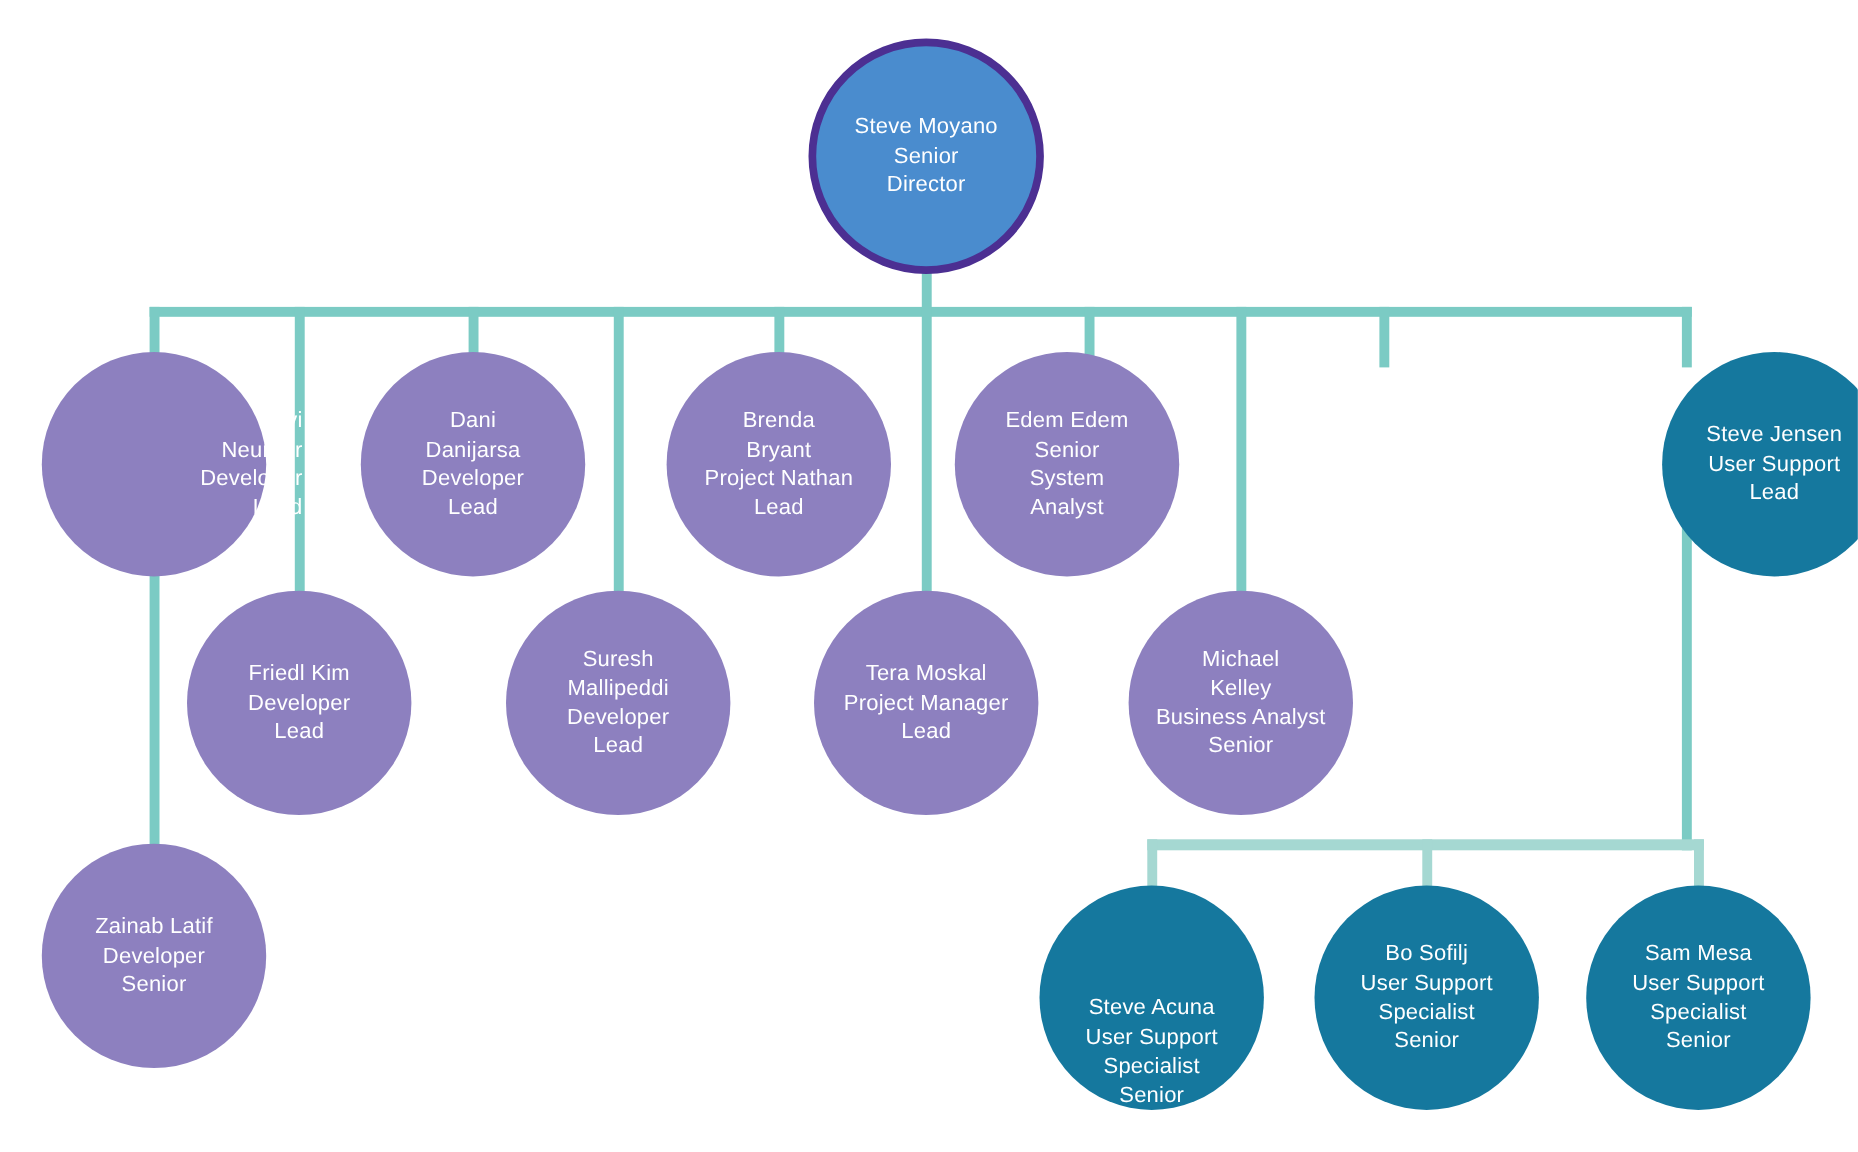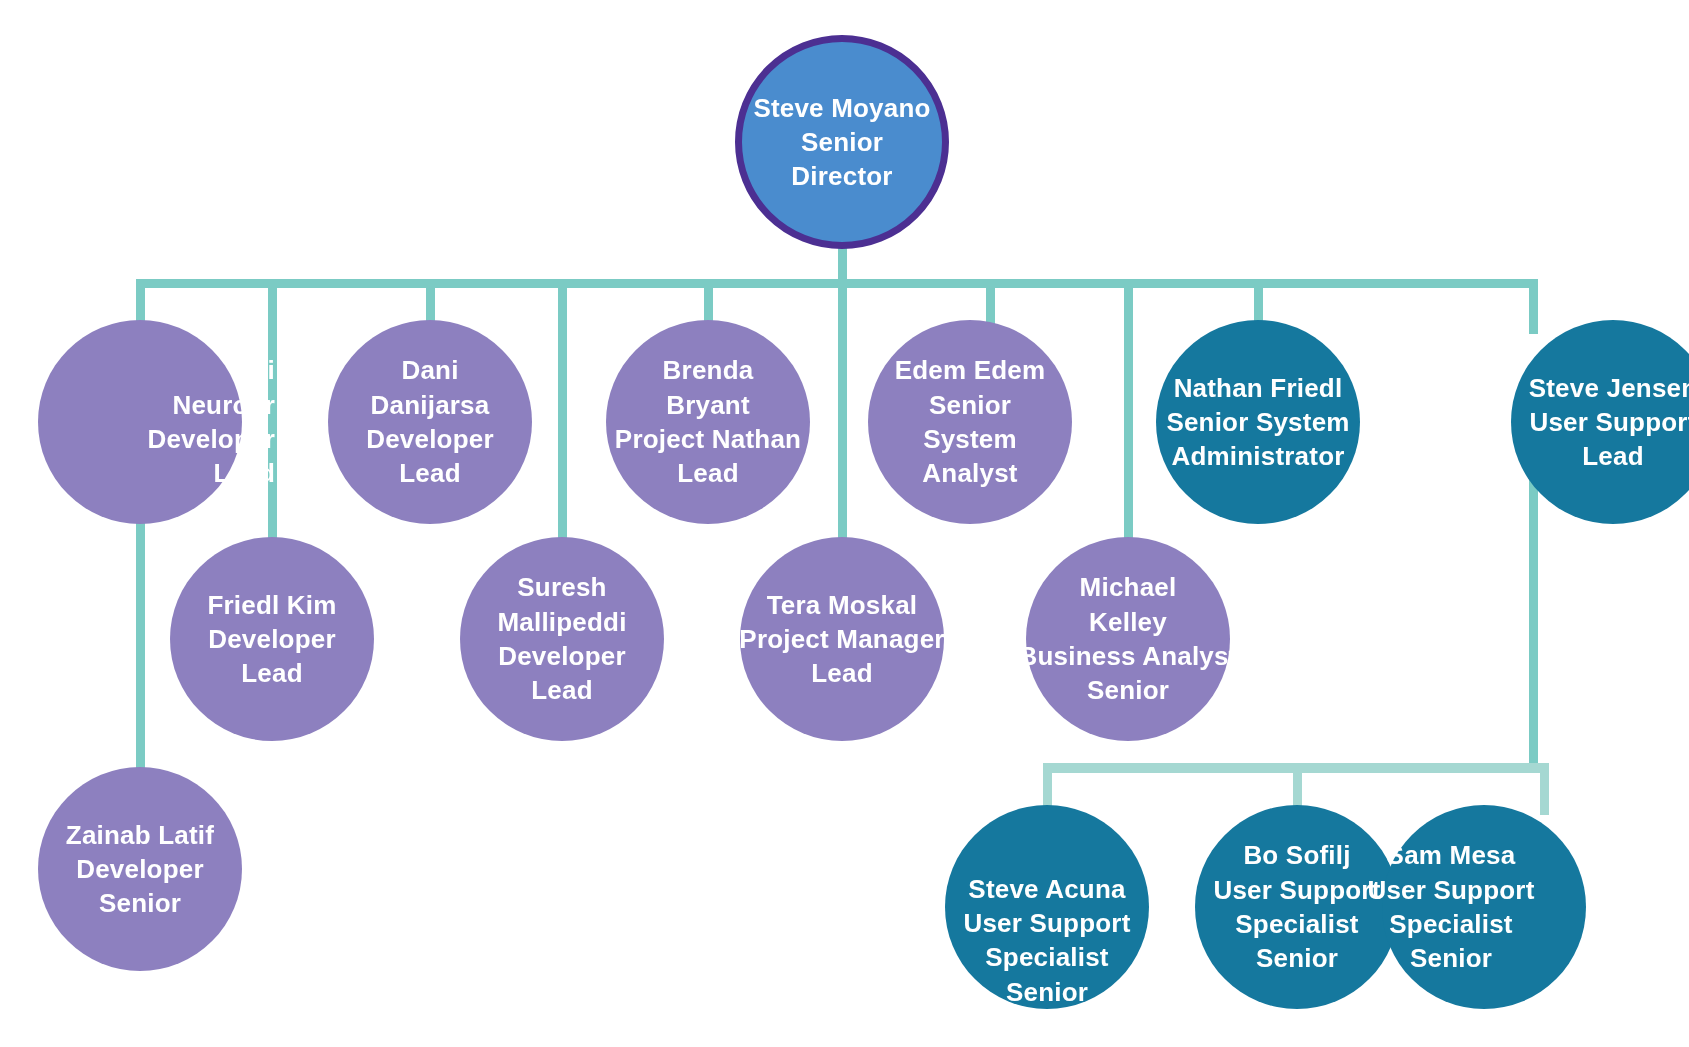--- a/index.html
+++ b/index.html
@@ -39,42 +39,41 @@
   .node--teal{background:var(--c-teal);}
   .node--director{
     width:200px;height:200px;
     background:var(--c-blue);
     border:7px solid var(--c-border);
     z-index:3;
   }
   .node-label{
     width:270px;
     flex-shrink:0;
-    font-size:26px;
+    font-size:20px;
     line-height:1.32;
     white-space:pre-line;
     letter-spacing:.2px;
-    font-weight:bold;
   }
   
   .pos-moyano{left:735px;top:35px;}
   .pos-avi{left:38px;top:320px;text-align:right;}
   .pos-dani{left:328px;top:320px;}
   .pos-brenda{left:606px;top:320px;}
   .pos-edem{left:868px;top:320px;}
   .pos-nathan{left:1156px;top:320px;}
   .pos-jensen{left:1511px;top:320px;}
   .pos-eddie{left:170px;top:537px;}
   .pos-suresh{left:460px;top:537px;}
   .pos-tera{left:740px;top:537px;}
   .pos-michael{left:1026px;top:537px;}
   .pos-zainab{left:38px;top:767px;}
   .pos-acuna{left:945px;top:805px;align-items:flex-end;}
   .pos-bo{left:1195px;top:805px;}
-  .pos-sam{left:1382px;top:805px;justify-content:flex-end;}
+  .pos-sam{left:1442px;top:805px;}
   
   .l-bus1{left:136px;top:279px;width:1402px;height:9px;}
   .l-drop-moyano-tera{left:838px;top:230px;width:9px;height:320px;}
   .l-drop-avi{left:136px;top:279px;width:9px;height:55px;}
   .l-drop-dani{left:426px;top:279px;width:9px;height:55px;}
   .l-drop-brenda{left:704px;top:279px;width:9px;height:55px;}
   .l-drop-edem{left:986px;top:279px;width:9px;height:55px;}
   .l-drop-nathan{left:1254px;top:279px;width:9px;height:55px;}
   .l-drop-jensen{left:1529px;top:279px;width:9px;height:55px;}
   .l-drop-eddie{left:268px;top:279px;width:9px;height:270px;}
@@ -137,25 +136,20 @@
 Lead</span>
   </div>
 
   <div class="node node--purple pos-edem">
     <span class="node-label">Edem Edem
 Senior
 System
 Analyst</span>
   </div>
 
-  <div class="node node--teal pos-nathan">
-    <span class="node-label">Nathan Friedl
-Senior System
-Administrator</span>
-  </div>
 
   <div class="node node--teal pos-jensen">
     <span class="node-label">Steve Jensen
 User Support
 Lead</span>
   </div>
 
   <div class="node node--purple pos-eddie">
     <span class="node-label">Friedl Kim
 Developer

